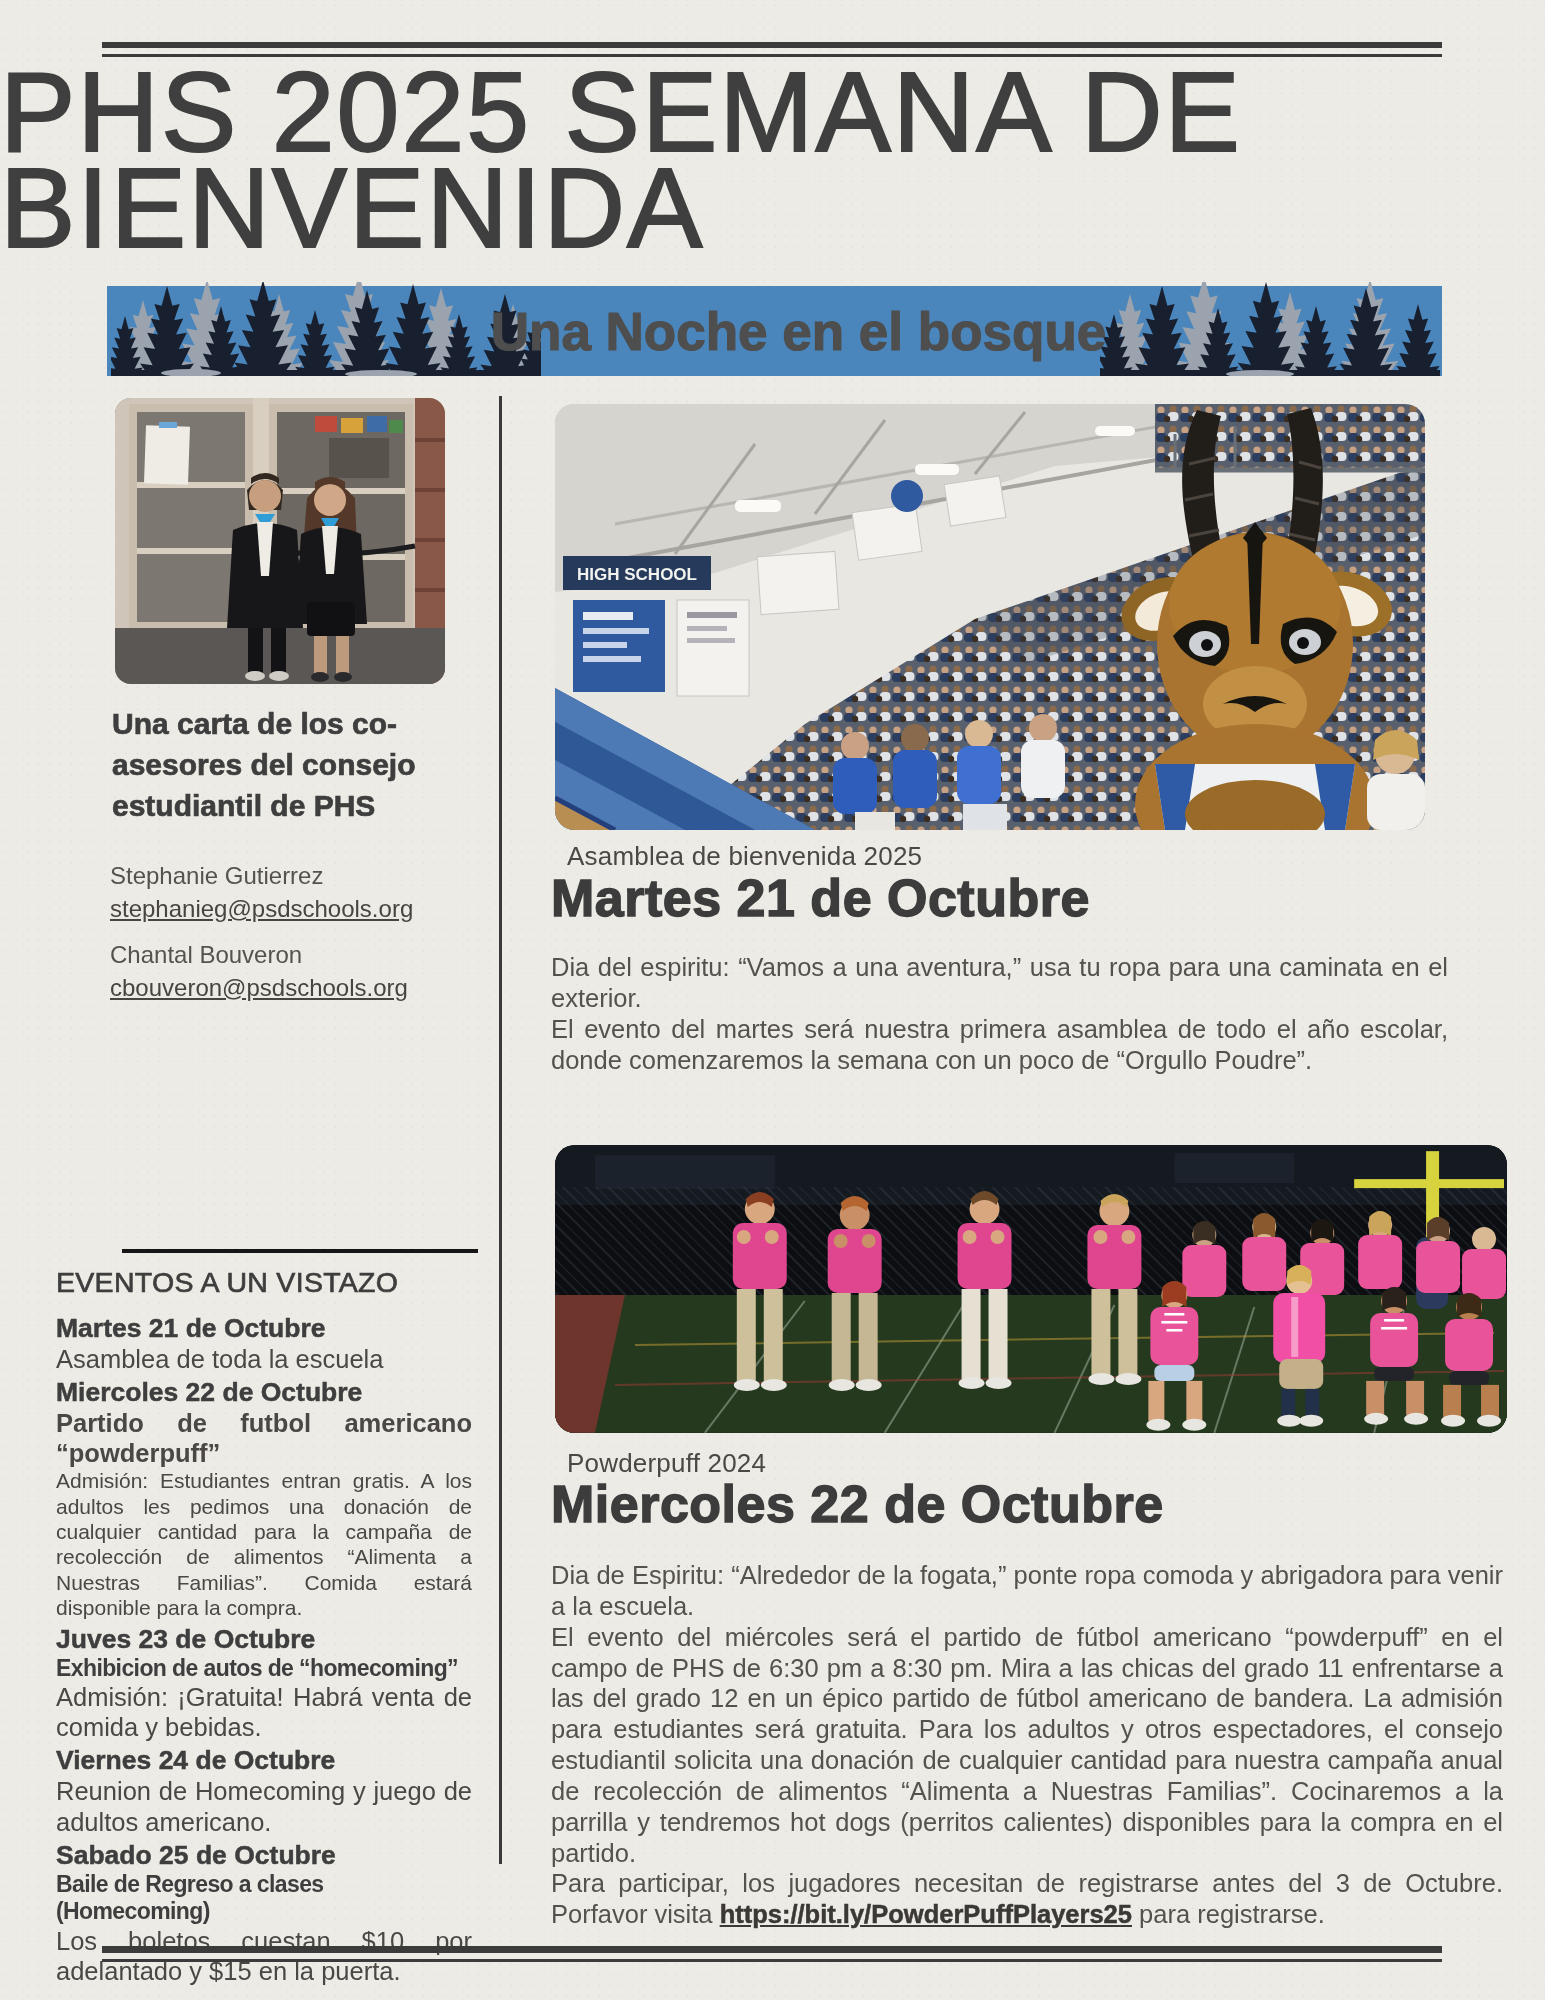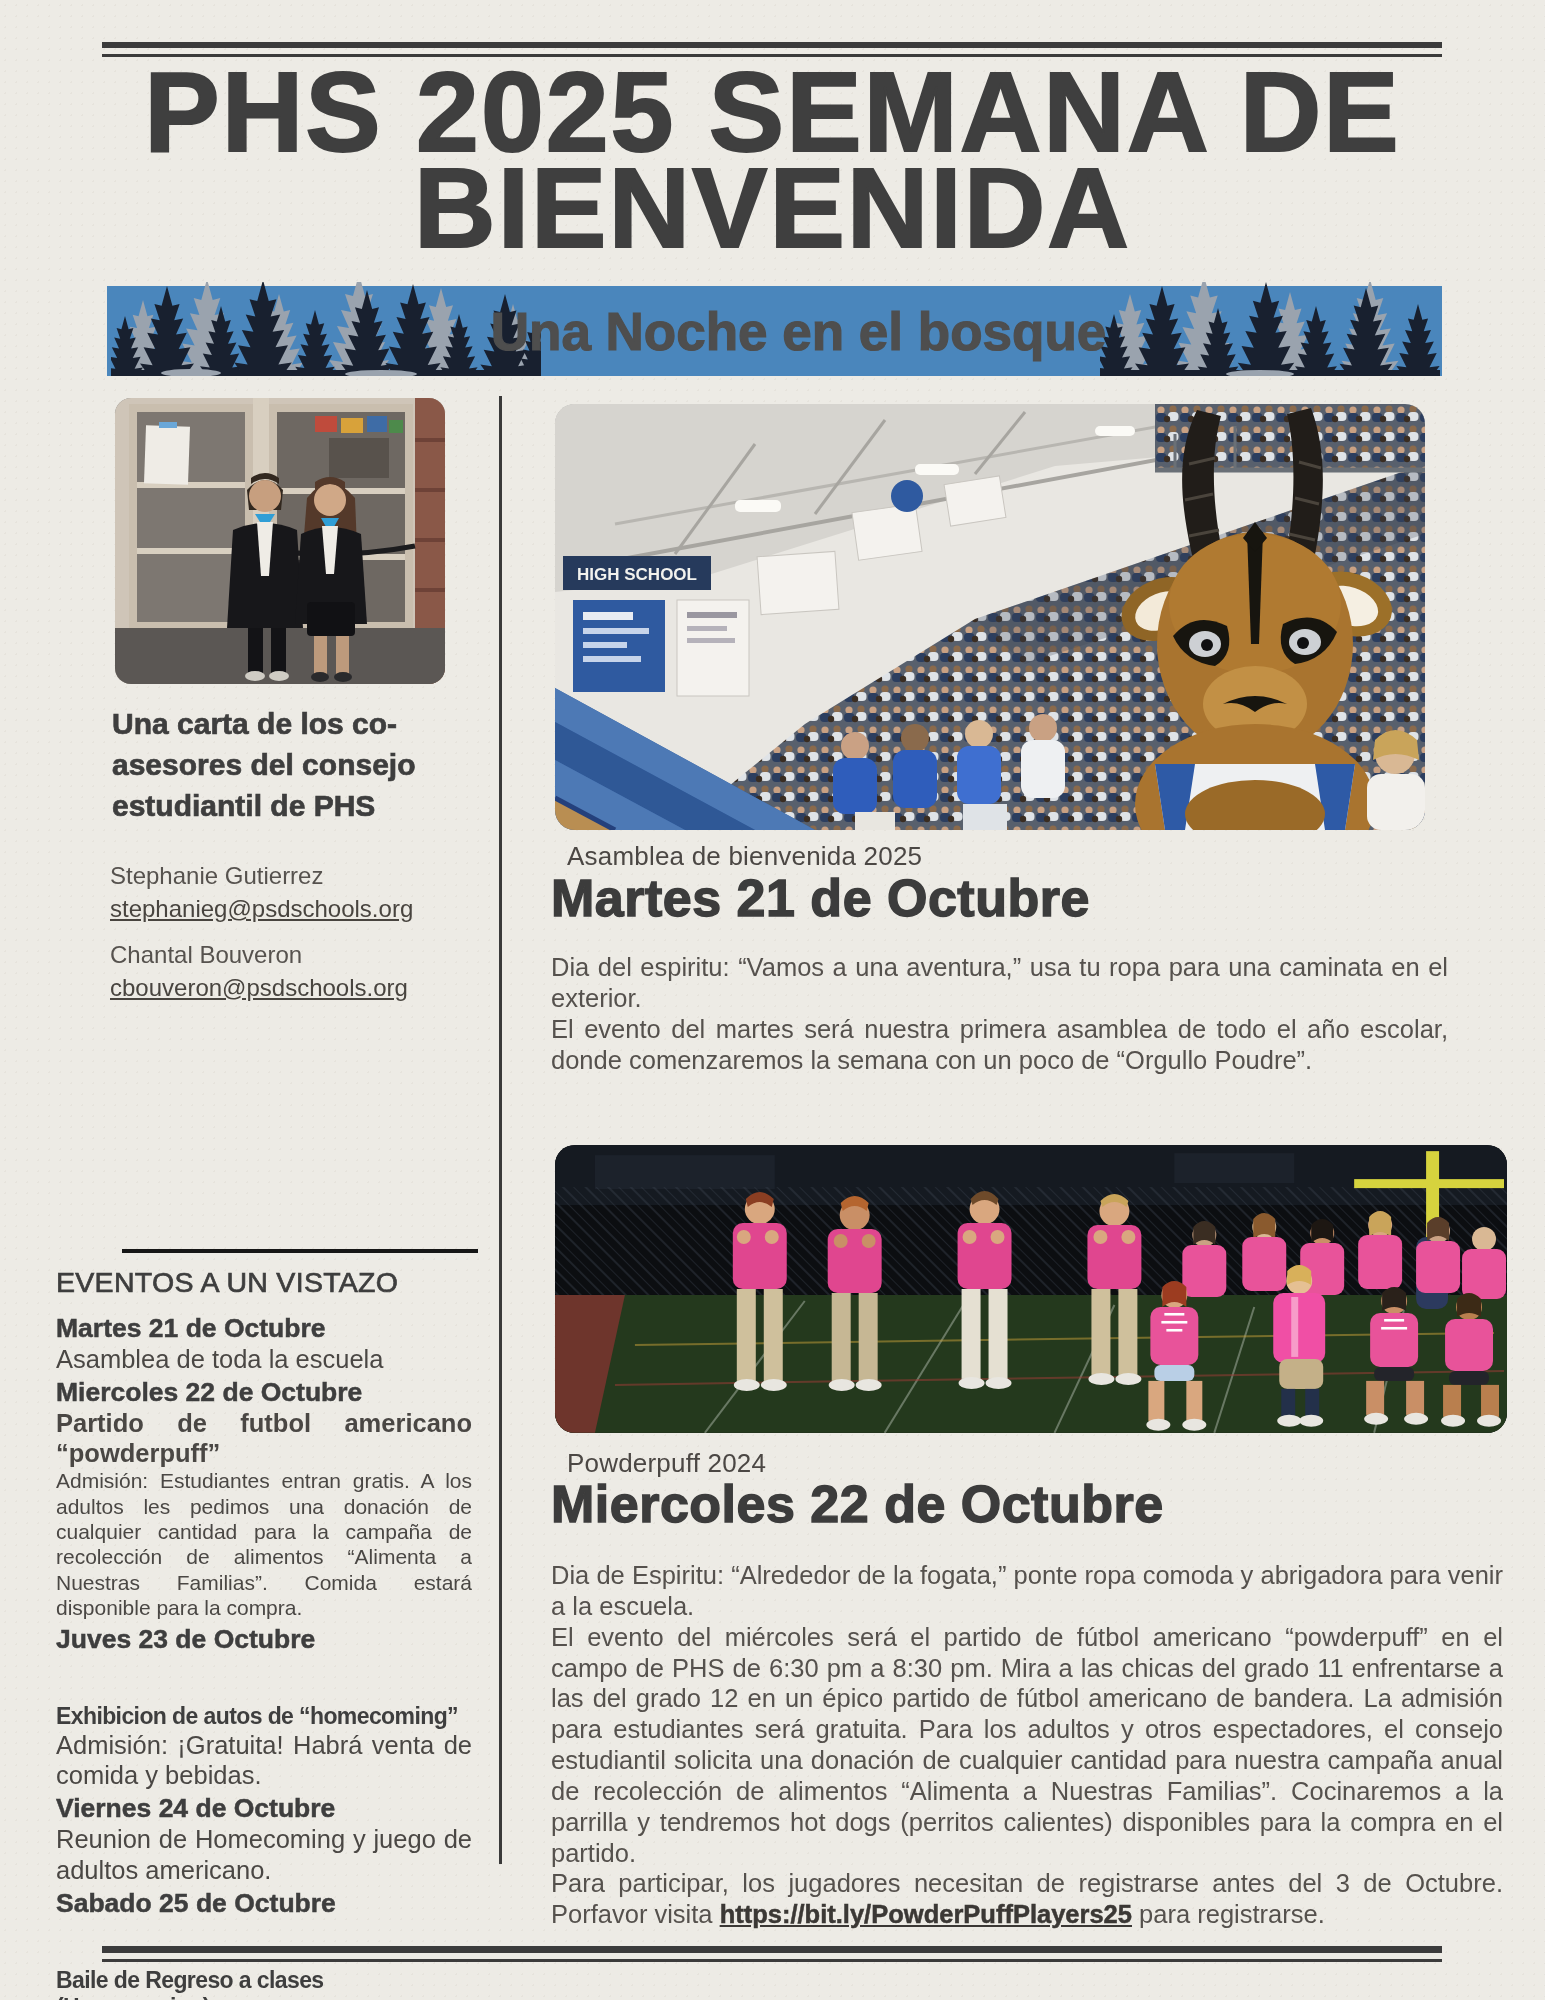--- a/index.html
+++ b/index.html
@@ -10,21 +10,21 @@
 
   
   .rule-wrap{left:102px;width:1340px;}
   .rule-top{top:42px;}
   .rule-bottom{top:1946px;}
   .rule-thick{height:6px;background:#3b3b3b;}
   .rule-bottom .rule-thick{height:7px;}
   .rule-thin{height:3px;background:#3b3b3b;margin-top:6px;}
 
   
-  .title{left:0;right:0;top:64px;text-align:center;color:#3F3F3F;font-weight:bold;
+  .title{left:0;right:0;top:64px;text-align:left;color:#3F3F3F;font-weight:normal;
          font-size:113px;line-height:0.85;letter-spacing:2px;-webkit-text-stroke:2px #3F3F3F;}
 
   
   .banner{left:107px;top:286px;width:1335px;height:90px;background:#4A86BC;}
   .banner svg{position:absolute;bottom:0;}
   .banner-text{position:absolute;left:0;right:0;top:0;bottom:0;display:flex;align-items:center;justify-content:center;
                padding-left:48px;font-size:53px;font-weight:bold;color:#4E4E4E;-webkit-text-stroke:1.2px #4E4E4E;z-index:2;}
 
   
   .photo{overflow:hidden;background:#777;}
@@ -43,21 +43,21 @@
   .email-link{text-decoration:underline;color:#48443F;cursor:pointer;}
 
   .hr-left{left:122px;top:1249px;width:356px;height:4px;background:#161616;}
   .events-heading{left:56px;top:1266px;font-size:28.5px;font-weight:normal;color:#3E3E3E;
                   letter-spacing:0.3px;-webkit-text-stroke:0.7px #3E3E3E;}
   .events-list{left:56px;top:1310px;width:416px;}
   .ev-date{font-size:26.5px;font-weight:bold;color:#3E3E3E;line-height:1.17;margin-top:3px;-webkit-text-stroke:0.5px #3E3E3E;}
   .ev-reg{font-size:25.5px;color:#4A4744;line-height:1.18;}
   .ev-med{font-size:25.5px;font-weight:bold;color:#4A4744;line-height:1.18;}
   .ev-small{font-size:21px;color:#4A4744;line-height:1.21;}
-  .ev-cond{font-size:23px;font-weight:bold;color:#3E3E3E;letter-spacing:-0.6px;line-height:1.2;margin-top:48px;}
+  .ev-cond{font-size:23px;font-weight:bold;color:#3E3E3E;letter-spacing:-0.6px;line-height:1.2;}
   .ev-just{text-align:justify;}
 
   .vdivider{left:499px;top:396px;width:3px;height:1468px;background:#3a3a3a;}
 
   
   .caption{font-size:26px;color:#4B4744;letter-spacing:0.2px;}
   .caption1{left:567px;top:841px;}
   .caption2{left:567px;top:1448px;}
   .h2{font-size:52px;font-weight:bold;color:#3C3C3C;-webkit-text-stroke:1.4px #3C3C3C;letter-spacing:0.5px;}
   .h2-1{left:551px;top:868px;}

